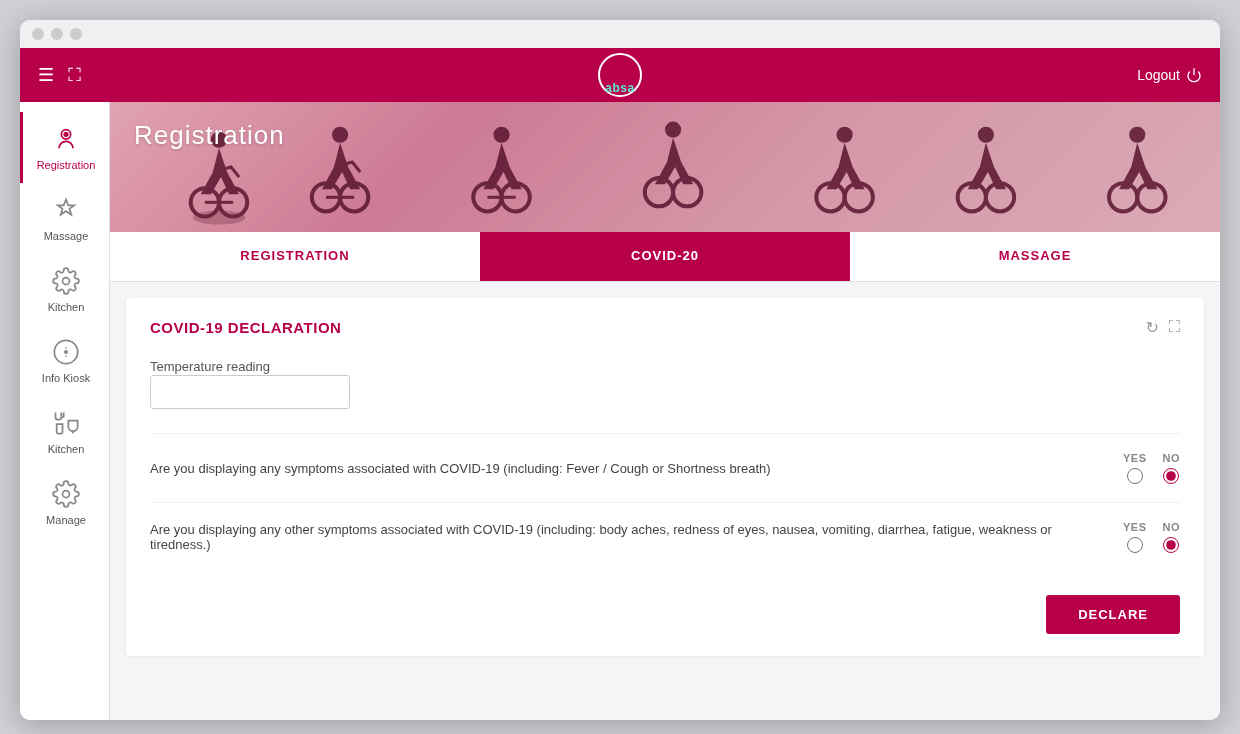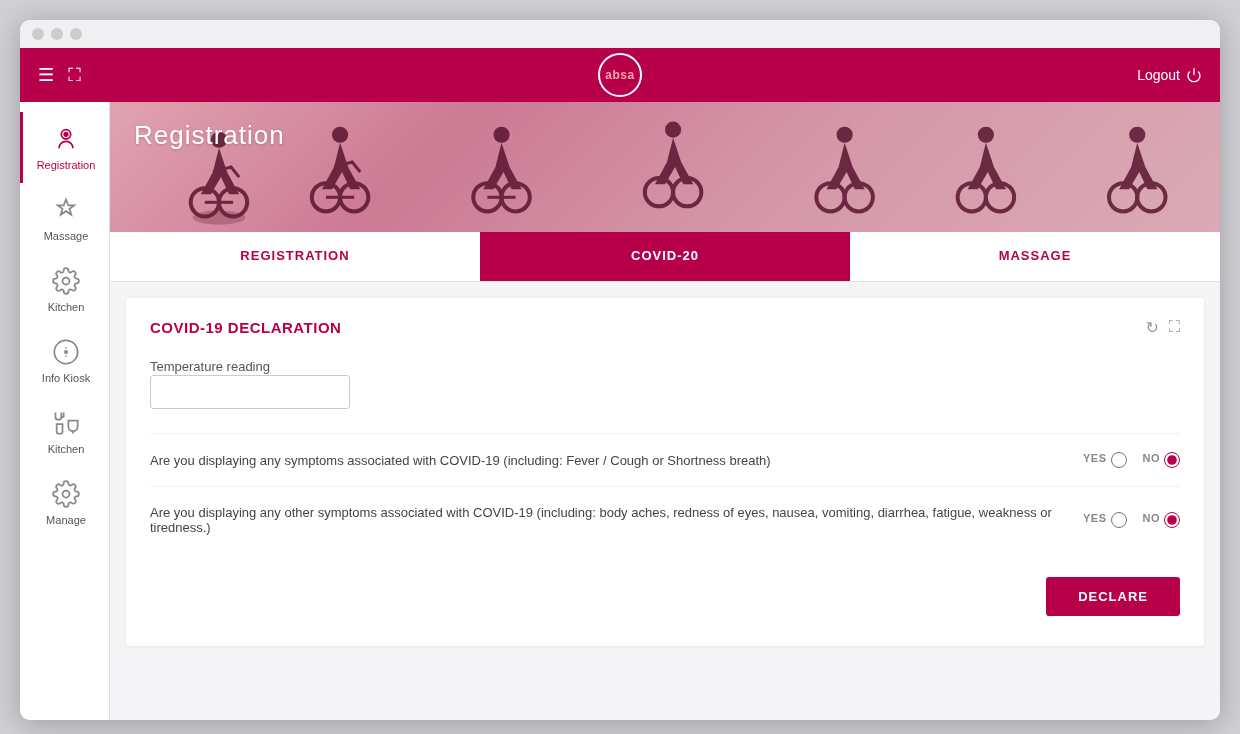--- a/index.html
+++ b/index.html
@@ -61,23 +61,23 @@
       left: 50%;
       transform: translateX(-50%);
       display: flex;
       align-items: center;
     }
     .logo-circle {
       border: 2px solid white;
       border-radius: 50%;
       width: 44px; height: 44px;
       display: flex;
-      align-items: center;
+      align-items: flex-end;
       justify-content: center;
-      color: #fca5a5;
+      color: #5eead4;
       font-size: 12px;
       font-weight: bold;
       letter-spacing: 0.5px;
     }
     .logout-btn {
       display: flex;
       align-items: center;
       gap: 6px;
       color: #ffffff;
       font-size: 14px;
@@ -179,21 +179,21 @@
     }
     .tab.active {
       background: #b8004a;
       color: white;
     }
     
     .form-area {
       background: white;
       margin: 16px;
       border-radius: 4px;
-      padding: 20px 24px 30px;
+      padding: 20px 24px 22px;
       box-shadow: 0 1px 4px rgba(0,0,0,0.06);
     }
     .form-section-header {
       display: flex;
       justify-content: space-between;
       align-items: center;
       margin-bottom: 20px;
     }
     .form-section-title {
       color: #b8004a;
@@ -237,21 +237,22 @@
       flex: 1;
     }
     .yn-group {
       display: flex;
       align-items: center;
       gap: 16px;
       flex-shrink: 0;
     }
     .yn-col {
       display: flex;
-      flex-direction: row;
+      flex-direction: column;
+      align-items: center;
       gap: 4px;
     }
     .yn-label {
       font-size: 11px;
       font-weight: 600;
       color: #888;
       letter-spacing: 0.5px;
     }
     .radio-wrap {
       display: flex;

